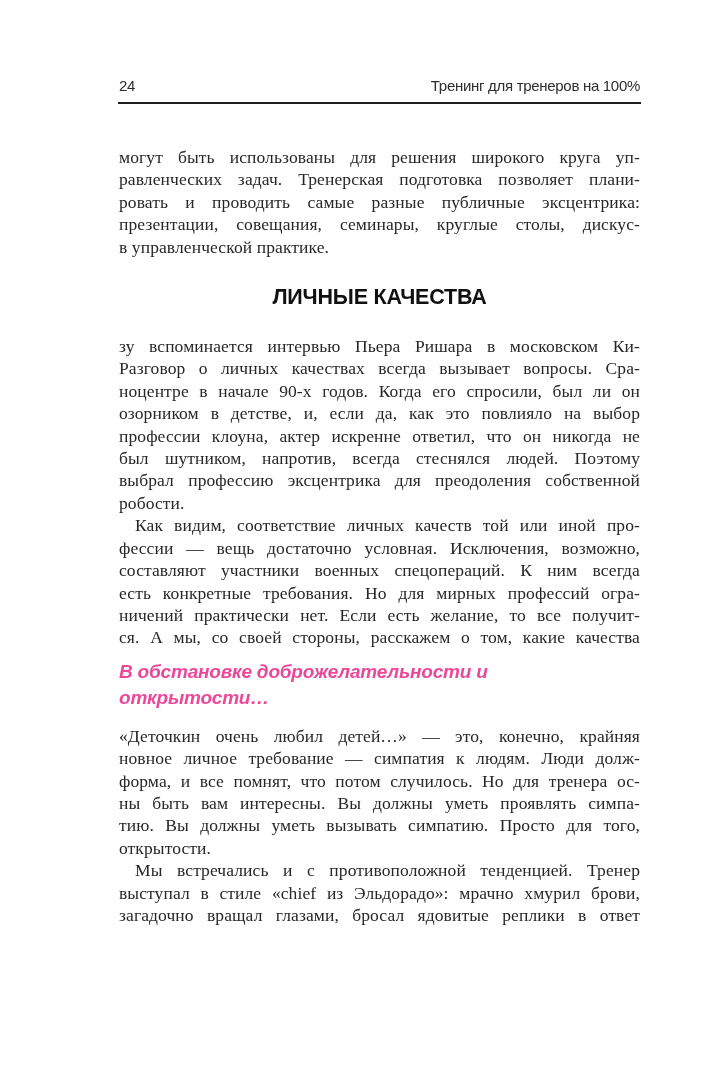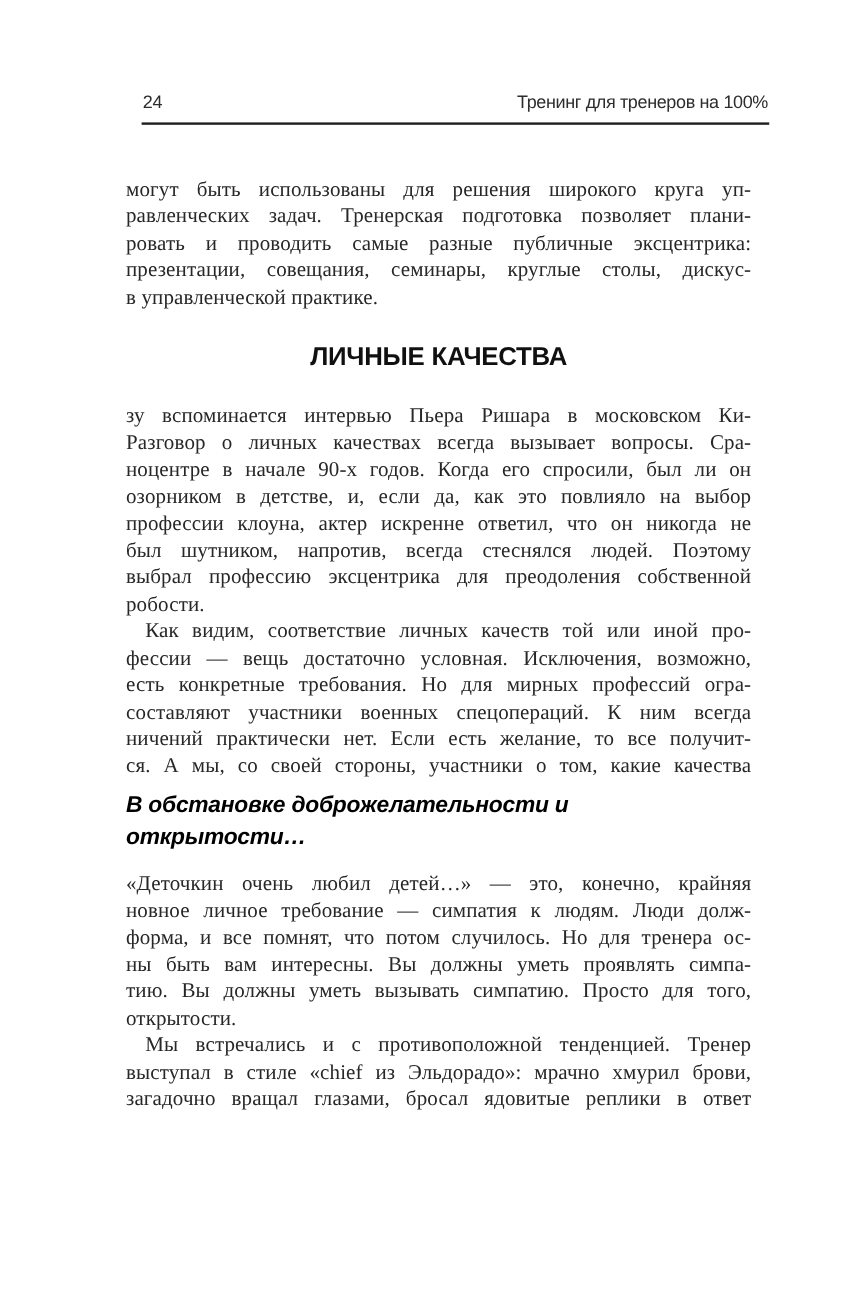--- a/index.html
+++ b/index.html
@@ -32,21 +32,21 @@
   .header-rule {
     position: absolute;
     left: 118px;
     width: 523px;
     top: 102px;
     height: 2px;
     background: #1f1f1f;
   }
   .page-body {
     position: absolute;
-    left: 105px;
+    left: 119px;
     width: 521px;
     top: 146px;
     font-size: 17.5px;
     line-height: 22.4px;
     color: #272727;
     letter-spacing: 0.1px;
   }
   .para { margin: 0; }
   .line {
     text-align: justify;
@@ -64,21 +64,21 @@
     letter-spacing: -0.2px;
     margin: 27px 0 26px 0;
     text-align: center;
   }
   h3.subsection-heading {
     font-family: "Liberation Sans", sans-serif;
     font-weight: 700;
     font-style: italic;
     font-size: 19px;
     line-height: 26px;
-    color: #000000;
+    color: #ec4899;
     letter-spacing: -0.2px;
     margin: 10px 0 14px 0;
   }
 </style>
 </head>
 <body>
 
 <div class="page">
   <div class="page-header">
     <span>24</span>
@@ -100,24 +100,24 @@
         <div class="line">ноцентре в начале 90-х годов. Когда его спросили, был ли он</div>
         <div class="line">озорником в детстве, и, если да, как это повлияло на выбор</div>
         <div class="line">профессии клоуна, актер искренне ответил, что он никогда не</div>
         <div class="line">был шутником, напротив, всегда стеснялся людей. Поэтому</div>
         <div class="line">выбрал профессию эксцентрика для преодоления собственной</div>
         <div class="line last">робости.</div>
       </div>
       <div class="para">
         <div class="line indent">Как видим, соответствие личных качеств той или иной про-</div>
         <div class="line">фессии — вещь достаточно условная. Исключения, возможно,</div>
+        <div class="line">составляют участники военных спецопераций. К ним всегда</div>
         <div class="line">есть конкретные требования. Но для мирных профессий огра-</div>
-        <div class="line">составляют участники военных спецопераций. К ним всегда</div>
         <div class="line">ничений практически нет. Если есть желание, то все получит-</div>
-        <div class="line">ся. А мы, со своей стороны, участники о том, какие качества</div>
+        <div class="line">ся. А мы, со своей стороны, расскажем о том, какие качества</div>
       </div>
       <h3 class="subsection-heading">В обстановке доброжелательности и открытости…</h3>
       <div class="para">
         <div class="line">«Деточкин очень любил детей…» — это, конечно, крайняя</div>
         <div class="line">новное личное требование — симпатия к людям. Люди долж-</div>
         <div class="line">форма, и все помнят, что потом случилось. Но для тренера ос-</div>
         <div class="line">ны быть вам интересны. Вы должны уметь проявлять симпа-</div>
         <div class="line">тию. Вы должны уметь вызывать симпатию. Просто для того,</div>
         <div class="line last">открытости.</div>
       </div>

